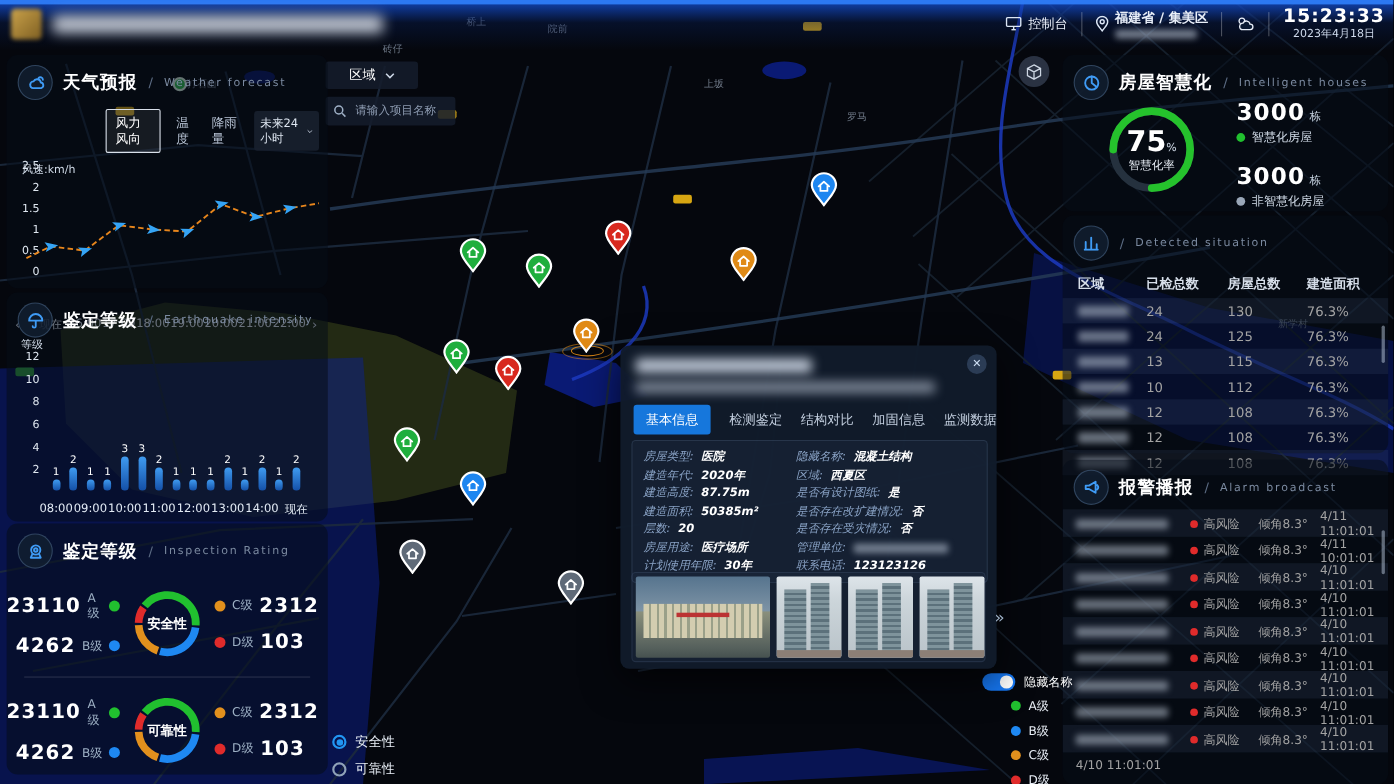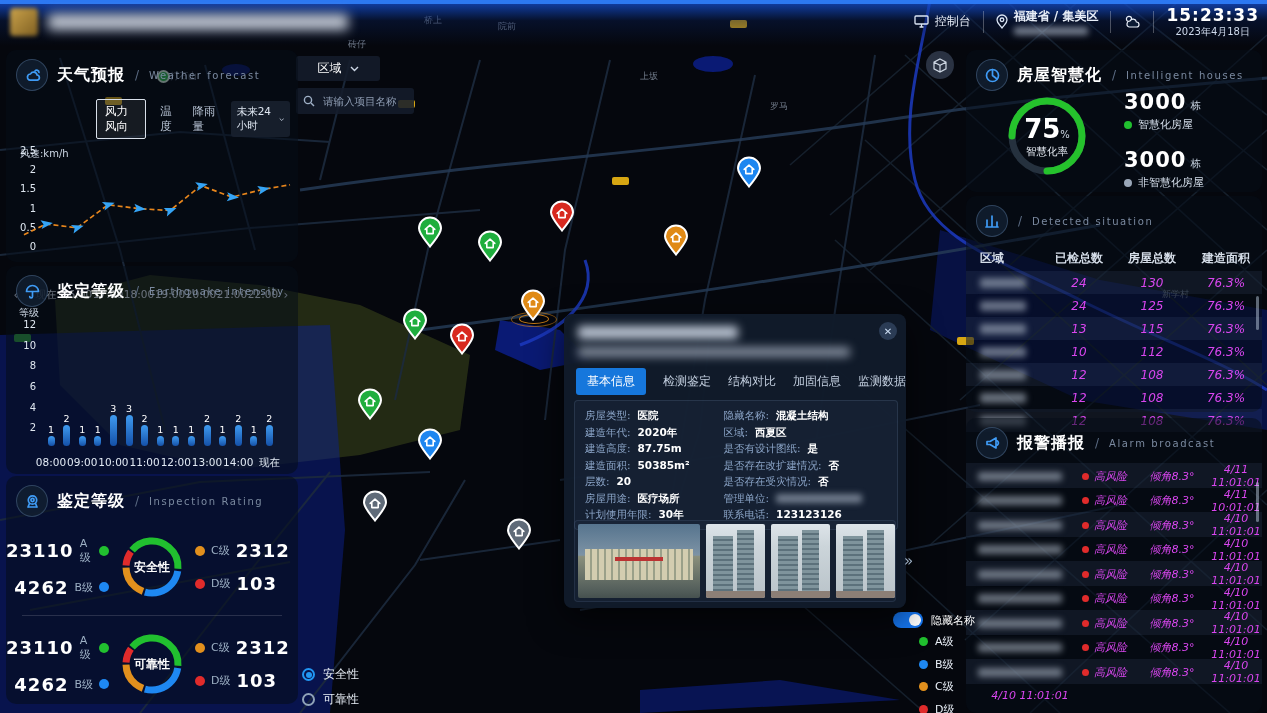--- a/index.html
+++ b/index.html
@@ -82,25 +82,25 @@
   .g-cap{font-size:10.5px;margin-top:4px;color:#e8eef6;}
   .h-stats{position:absolute;left:158px;top:40px;display:flex;flex-direction:column;gap:16px;}
   .h-val{font-size:21px;font-weight:bold;letter-spacing:1px;}
   .h-val small{font-size:10.5px;font-weight:normal;color:#c6d2e0;margin-left:4px;}
   .h-lab{display:flex;align-items:center;gap:6px;font-size:11px;color:#d3dde9;margin-top:3px;}
   .dot8{width:8px;height:8px;}
   
   #detect{left:966px;top:196px;width:296px;height:216px;}
   #alarm{left:966px;top:418px;width:296px;height:295px;overflow:hidden;}
   .t-head{display:grid;align-items:center;font-size:12px;color:#d6dee9;font-weight:bold;}
-  .t-row{display:grid;align-items:center;font-size:12px;color:#d946ef;font-style:italic;}
+  .t-row{display:grid;align-items:center;font-size:12px;color:#a3a3a3;}
   .t-row.odd{background:rgba(120,150,195,.10);}
   #detect .t-head,#detect .t-row{grid-template-columns:62px 74px 72px 76px;height:23px;padding-left:14px;}
   #detect .t-head{height:26px;margin-top:4px;}
-  .cell-c{text-align:center;}
+  .cell-c{text-align:left;}
   .name-blur{height:10px;width:46px;border-radius:2px;background:rgba(185,196,212,.55);filter:blur(3px);}
   #alarm .t-head,#alarm .t-row{grid-template-columns:104px 62px 56px 72px;height:24.5px;padding-left:12px;font-size:11px;}
   #alarm .t-head{font-size:12px;height:26px;margin-top:2px;}
   .risk{display:flex;align-items:center;gap:5px;}
   .dot7{width:7px;height:7px;}
   .name-blur.w84{width:84px;height:9px;}
   .sbar{position:absolute;right:3px;width:3px;border-radius:2px;background:rgba(205,220,240,.45);}
   
   #popup{position:absolute;left:564px;top:314px;width:342px;height:294px;background:rgba(17,27,42,.97);
     border-radius:8px;z-index:5;box-shadow:0 10px 34px rgba(0,0,0,.65);}
@@ -108,21 +108,21 @@
     color:#cfe0f5;font-size:10px;display:flex;align-items:center;justify-content:center;cursor:pointer;}
   .pp-t1{position:absolute;left:14px;top:12px;width:160px;height:13px;border-radius:3px;
     background:rgba(215,224,238,.85);filter:blur(5px);}
   .pp-t2{position:absolute;left:14px;top:33px;width:272px;height:10px;border-radius:3px;
     background:rgba(205,215,232,.6);filter:blur(5px);}
   .pp-tabs{position:absolute;left:12px;top:54px;display:flex;align-items:center;gap:17px;font-size:12px;}
   .pp-tab{color:#c3cfdf;cursor:pointer;padding:5px 0;}
   .pp-tab.active{background:#1677dc;color:#fff;padding:5px 11px;border-radius:3px;}
   .pp-info{position:absolute;left:10px;top:86px;width:302px;height:114px;background:rgba(32,47,70,.35);
     border:1px solid rgba(120,150,190,.18);border-radius:4px;padding:7px 10px;
-    display:grid;grid-template-columns:1fr 1.18fr;}
+    display:grid;grid-template-columns:1fr 1.18fr;font-style:italic;}
   .f-col{display:flex;flex-direction:column;justify-content:space-between;}
   .f-row{display:flex;align-items:center;font-size:10.5px;line-height:15px;}
   .f-label{color:#8aa3c6;}
   .f-value{color:#fff;margin-left:7px;font-weight:bold;}
   .f-redact{margin-left:7px;width:86px;height:9px;border-radius:2px;background:rgba(190,200,216,.55);filter:blur(3px);}
   .pp-photos{position:absolute;left:10px;top:206px;width:322px;height:82px;background:rgba(32,47,70,.30);
     border:1px solid rgba(120,150,190,.15);border-radius:4px;display:flex;gap:6px;padding:3px;align-items:center;box-sizing:border-box;}
   .ph{height:74px;border-radius:2px;position:relative;overflow:hidden;flex:0 0 auto;cursor:pointer;}
   .ph.wide{width:122px;background:linear-gradient(180deg,#56748e 0%,#7d93a5 42%,#8a8f7c 44%,#55605c 88%,#46514f 100%);}
   .ph.wide .bld{position:absolute;left:6%;top:34%;width:88%;height:42%;

